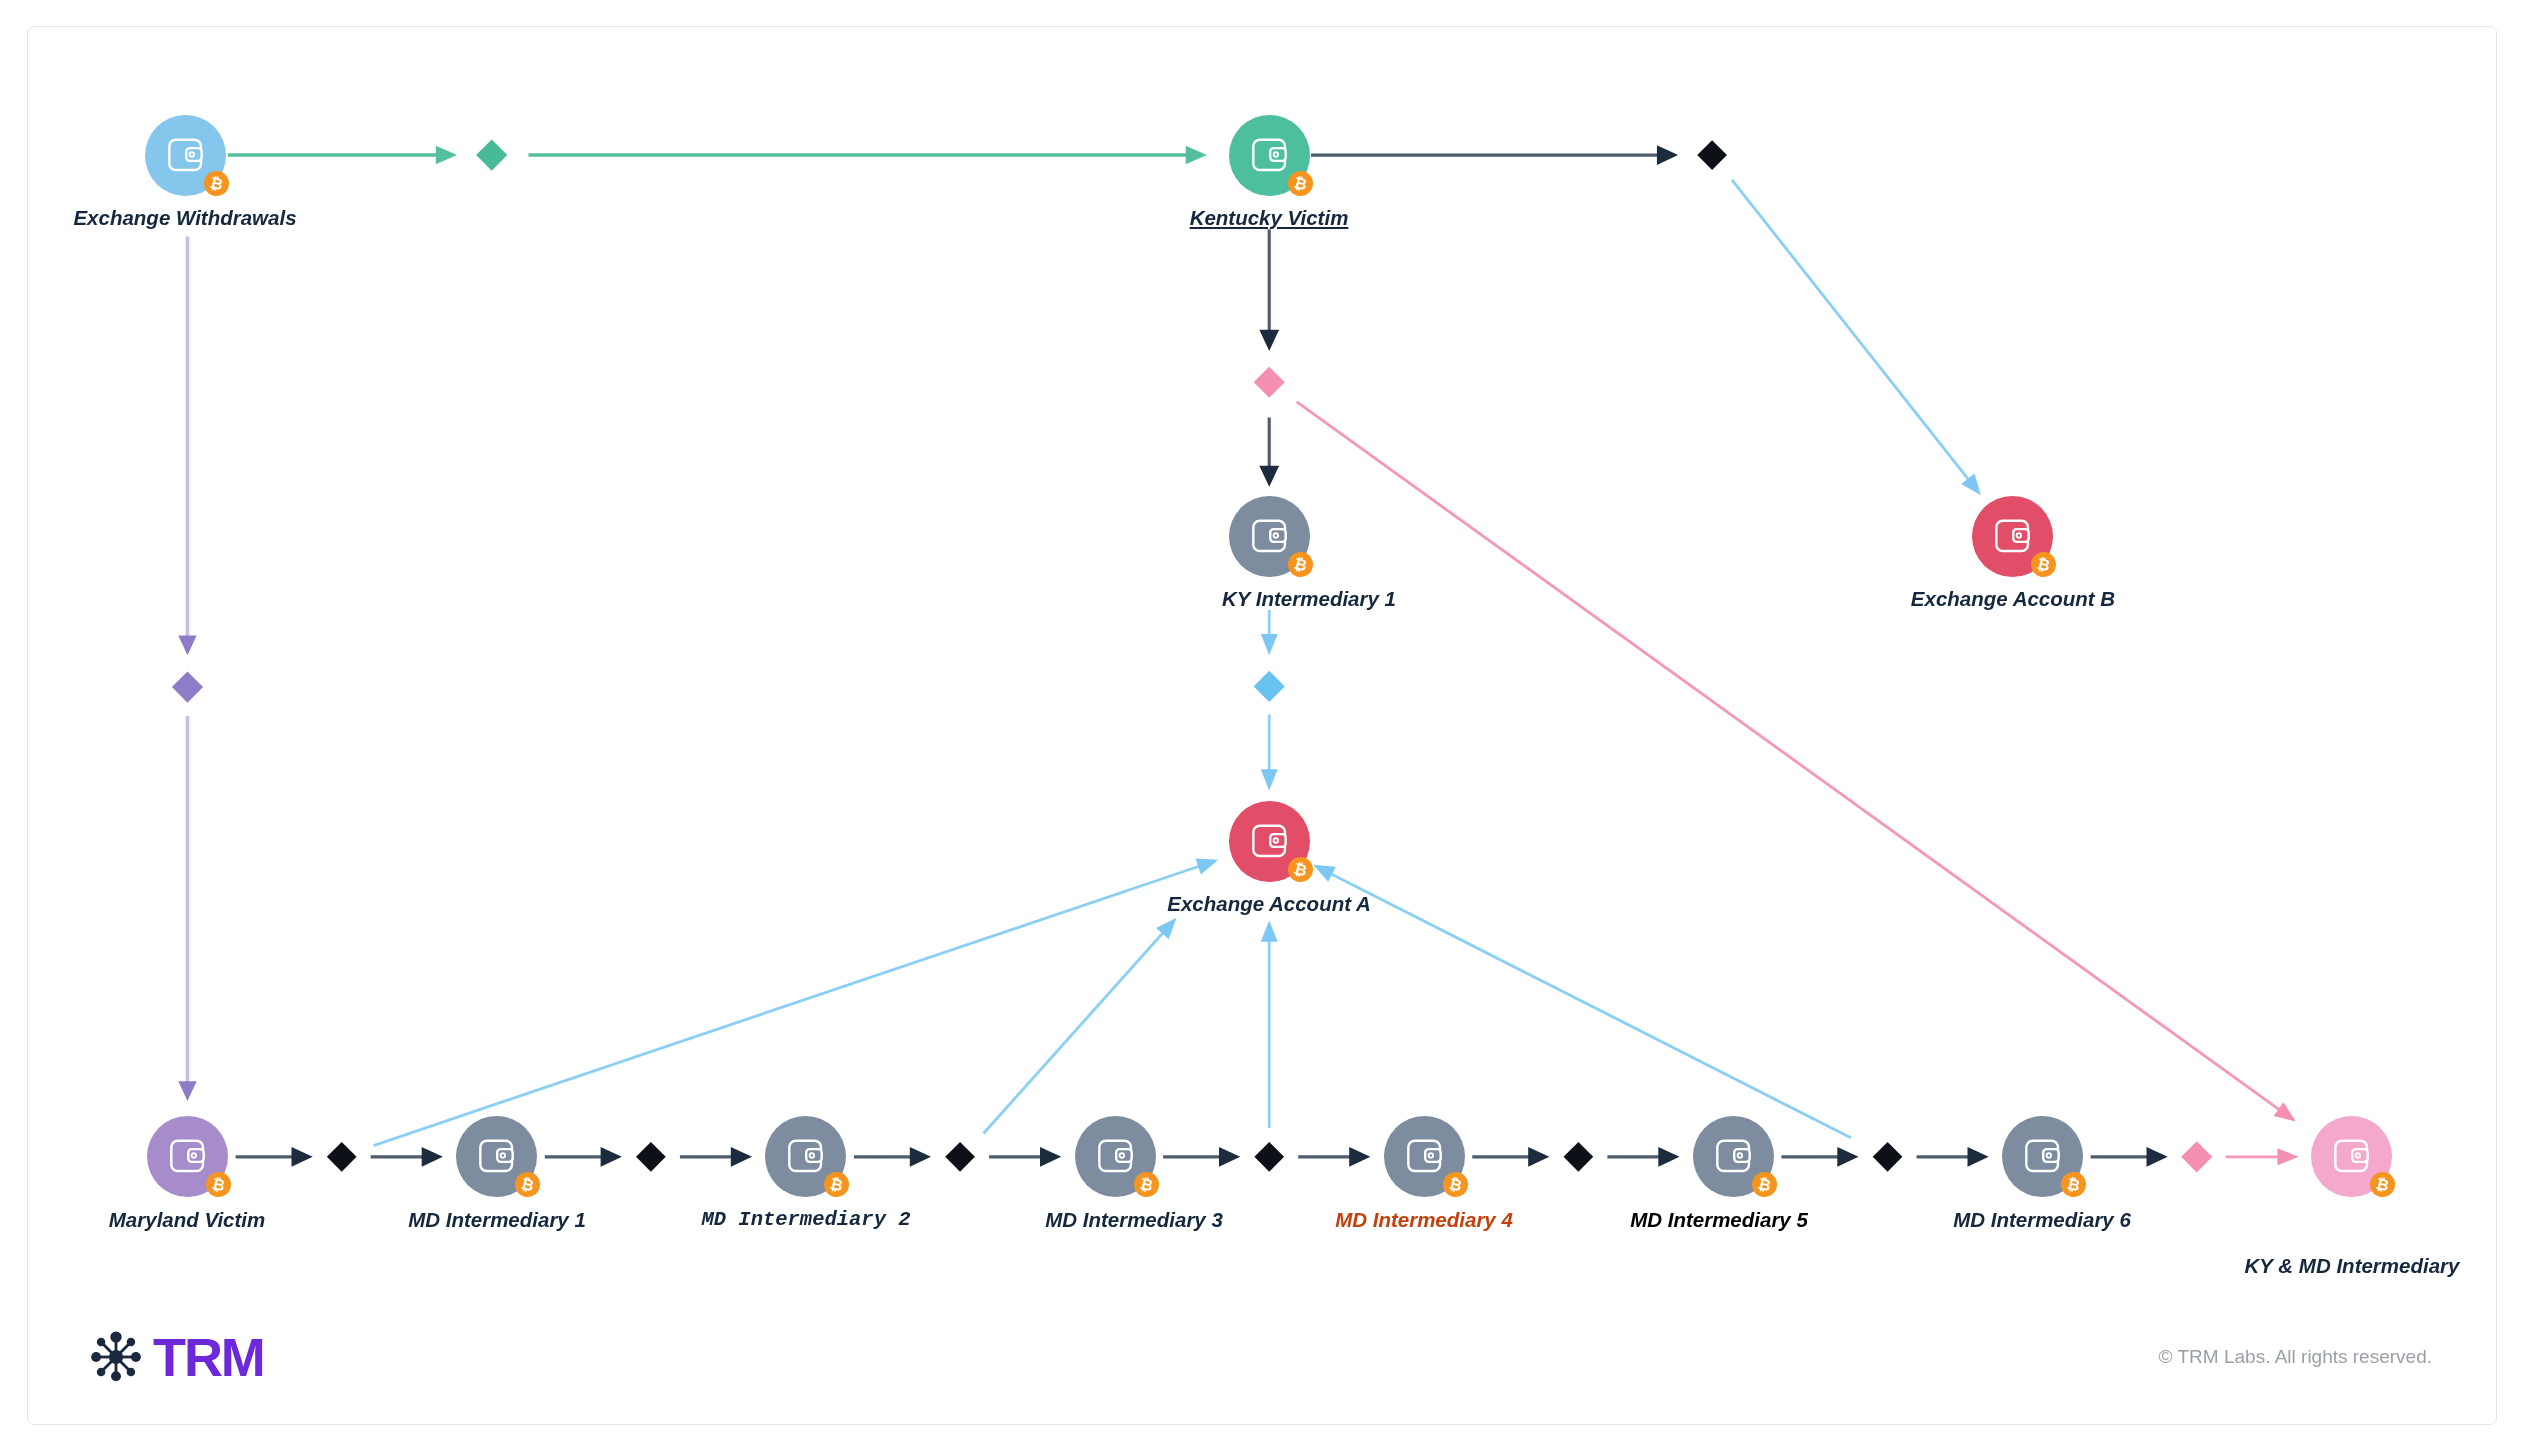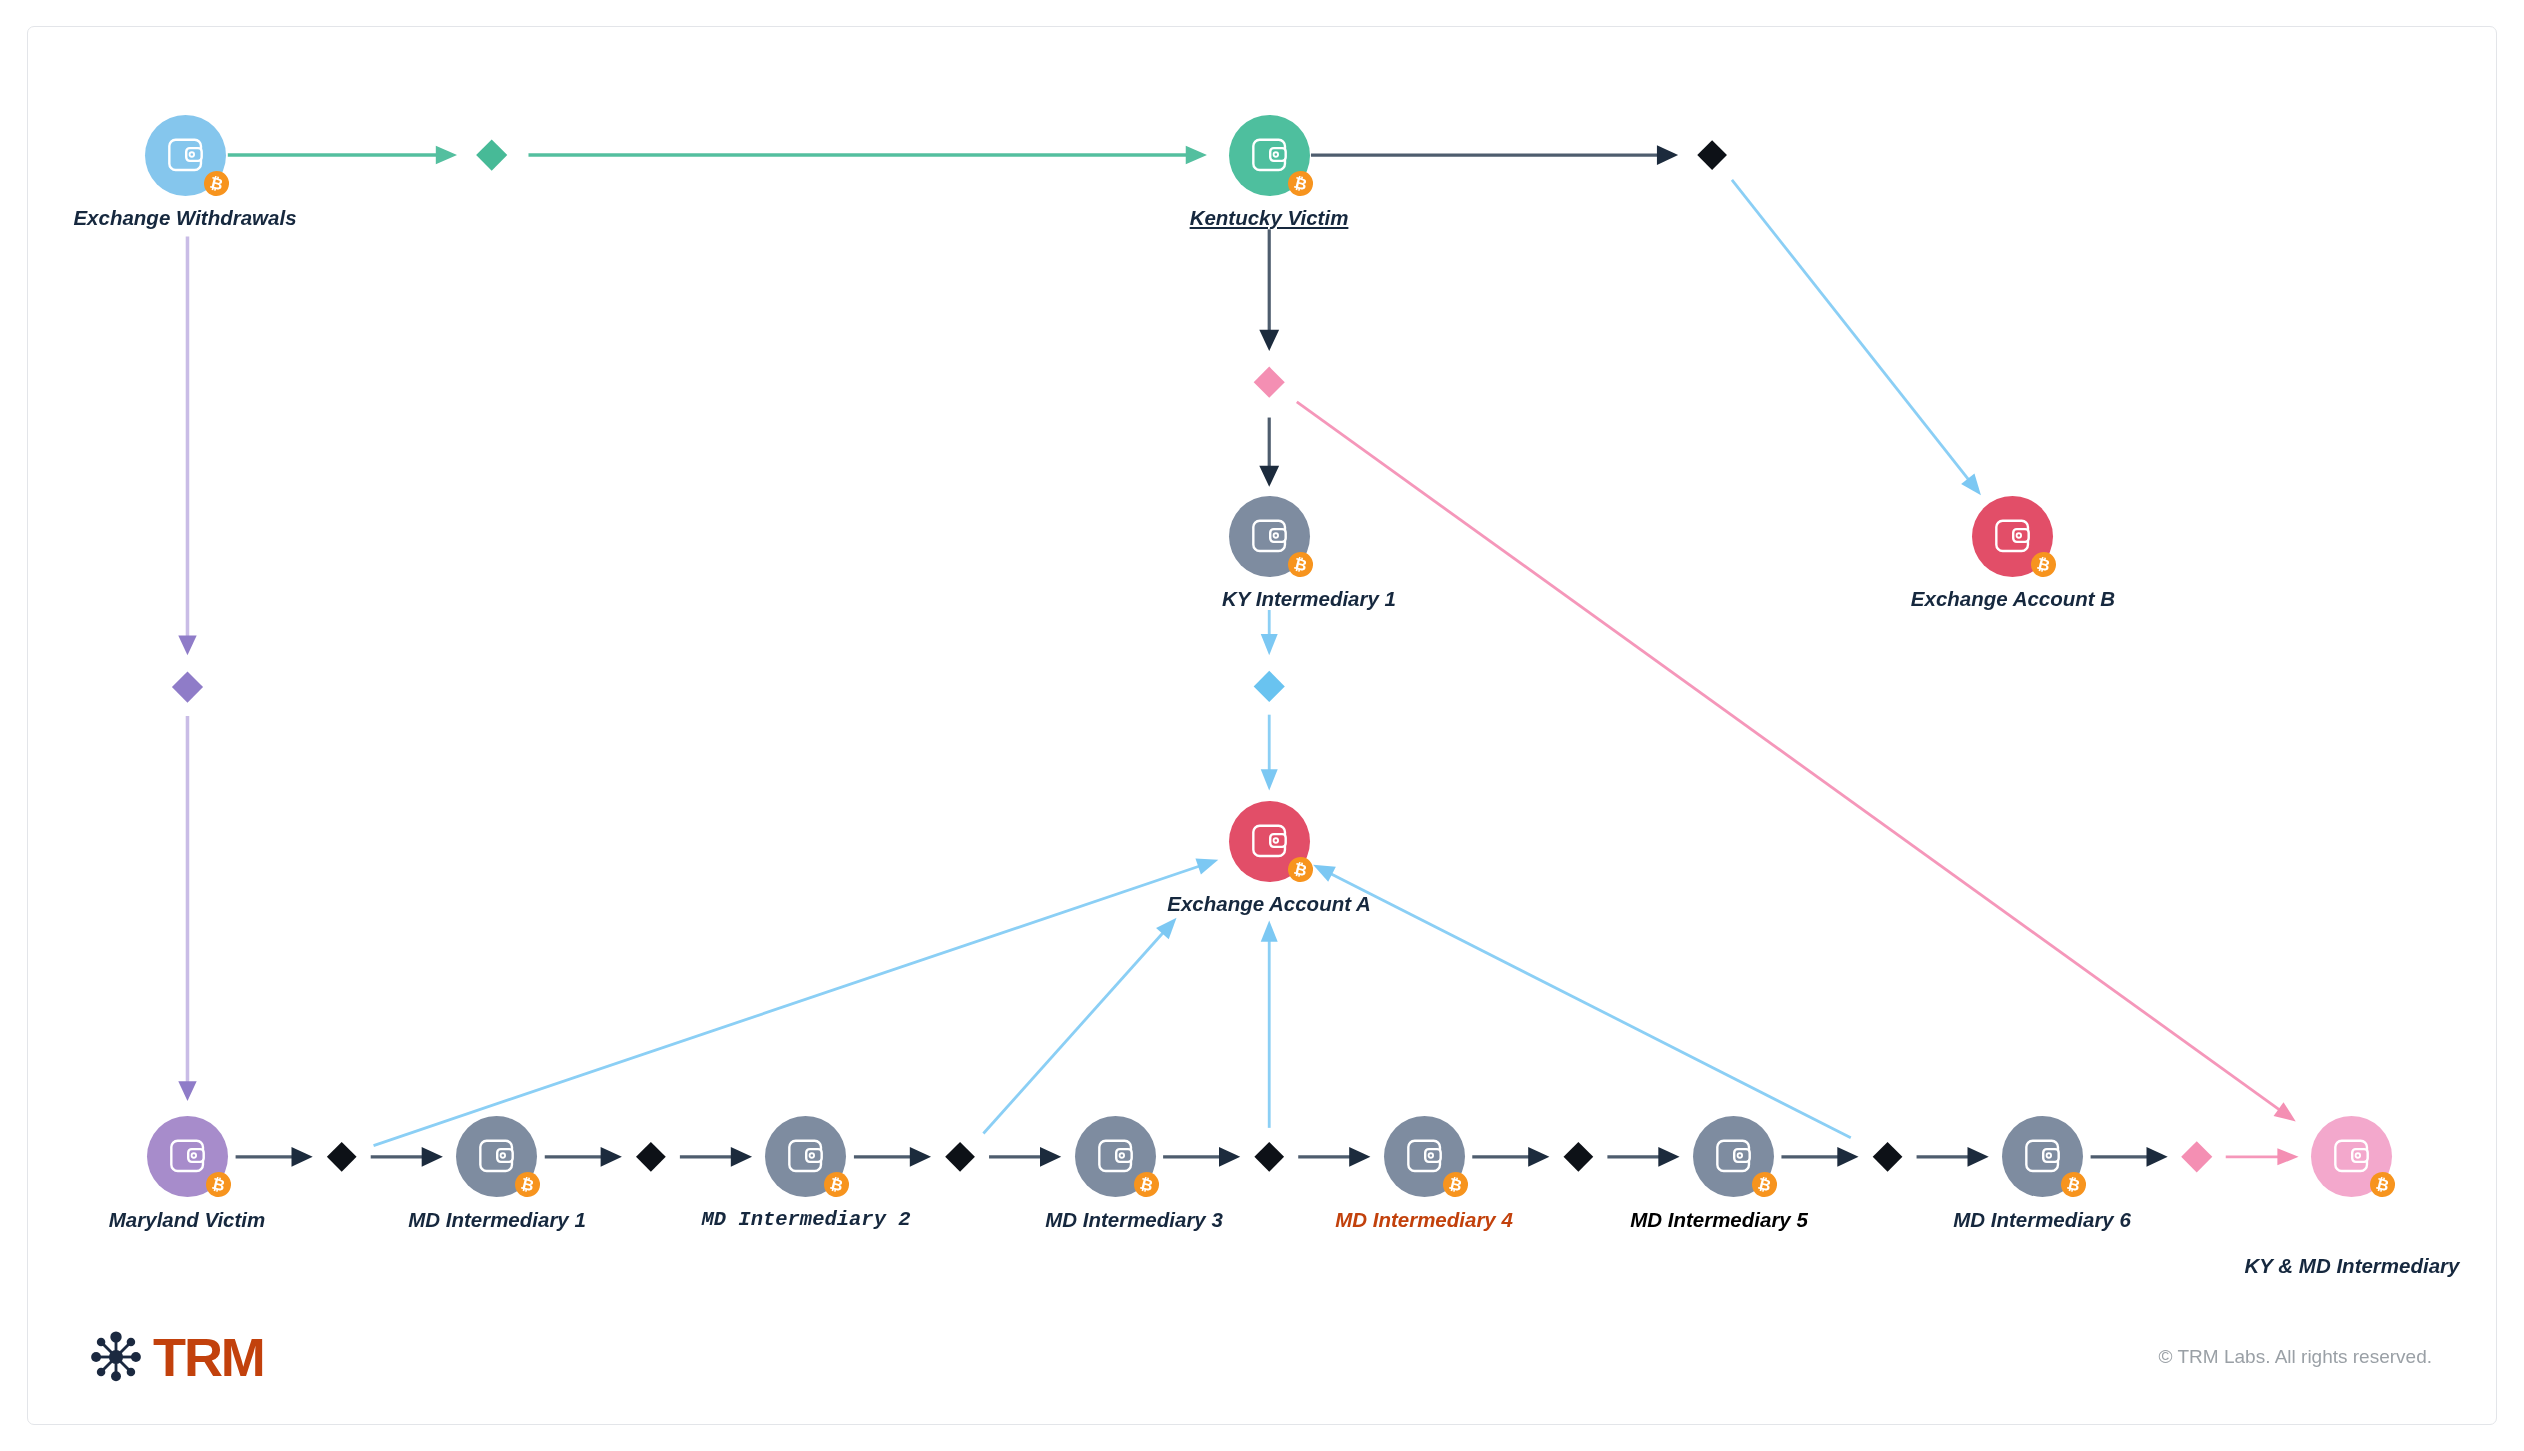--- a/index.html
+++ b/index.html
@@ -230,17 +230,17 @@
       <circle cx="38" cy="10" r="8" stroke="none"></circle>
         <circle cx="38" cy="65" r="7" stroke="none"></circle>
       <circle cx="10" cy="38" r="7" stroke="none"></circle>
         <circle cx="66" cy="38" r="7" stroke="none"></circle>
       <circle cx="17" cy="17" r="6" stroke="none"></circle>
         <circle cx="59" cy="17" r="6" stroke="none"></circle>
       <circle cx="17" cy="59" r="6" stroke="none"></circle>
         <circle cx="59" cy="59" r="6" stroke="none"></circle>
     </g>
   </svg>
-  <span class="logo-text" style="color: #c2410c;">TRM</span>
+  <span class="logo-text" style="color: #6d28d9;">TRM</span>
 </div>
 
 <div class="copyright" style="color: rgb(154, 160, 166);">© TRM Labs. All rights reserved.</div>
 
 
 </body></html>

